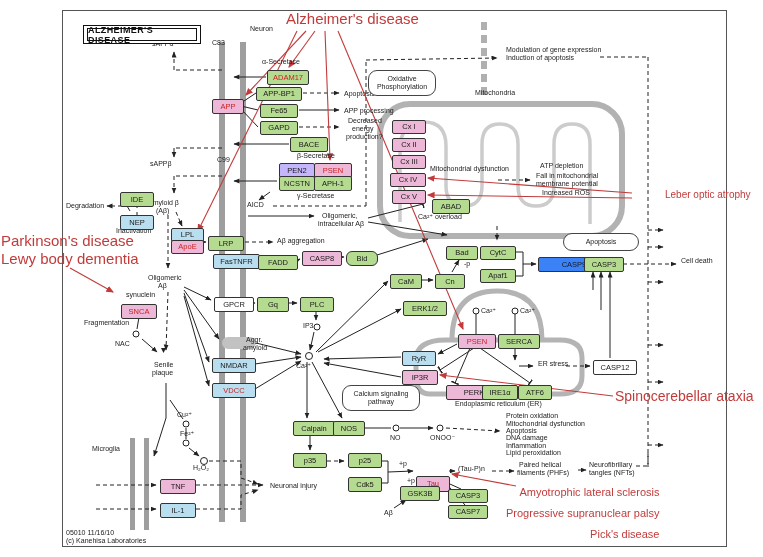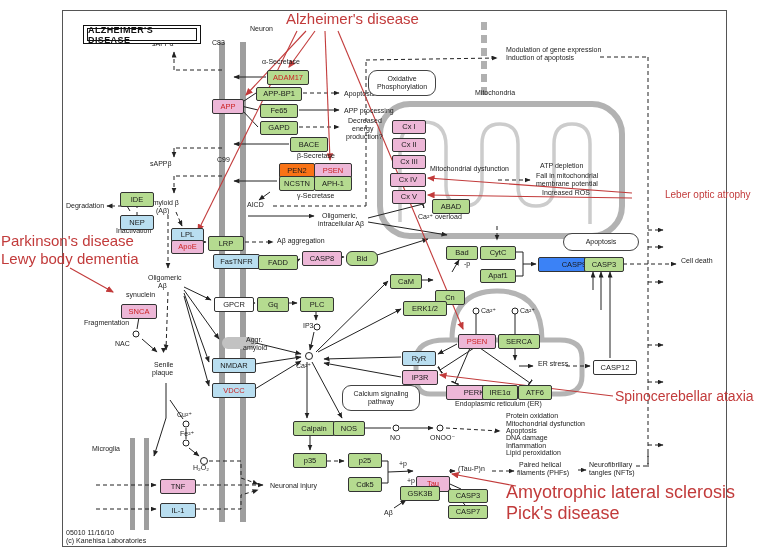--- a/index.html
+++ b/index.html
@@ -222,35 +222,35 @@
 
   <div class="footer-line" style="left:66px;top:529px">05010 11/16/10</div>
   <div class="footer-line" style="left:66px;top:537px">(c) Kanehisa Laboratories</div>
 
 <div class="node" style="left: 212px; top: 99px; width: 30px; height: 13px; line-height: 13px; background: rgb(237, 183, 215); color: rgb(204, 34, 34);">APP</div>
     <div class="node" style="left: 267px; top: 70px; width: 40px; height: 13px; line-height: 13px; background: rgb(181, 219, 144); color: rgb(204, 34, 34);">ADAM17</div>
     <div class="node" style="left: 256px; top: 87px; width: 44px; height: 12px; line-height: 12px; background: rgb(181, 219, 144);">APP-BP1</div>
     <div class="node" style="left: 260px; top: 104px; width: 36px; height: 12px; line-height: 12px; background: rgb(181, 219, 144);">Fe65</div>
     <div class="node" style="left: 260px; top: 121px; width: 36px; height: 12px; line-height: 12px; background: rgb(181, 219, 144);">GAPD</div>
     <div class="node" style="left: 290px; top: 137px; width: 36px; height: 13px; line-height: 13px; background: rgb(181, 219, 144);">BACE</div>
-    <div class="node" style="left: 279px; top: 163px; width: 34px; height: 13px; line-height: 13px; background: #f97316;">PEN2</div>
+    <div class="node" style="left: 279px; top: 163px; width: 34px; height: 13px; line-height: 13px; background: #c4b5fd;">PEN2</div>
     <div class="node" style="left: 314px; top: 163px; width: 36px; height: 13px; line-height: 13px; background: rgb(237, 183, 215); color: rgb(204, 34, 34);">PSEN</div>
     <div class="node" style="left: 279px; top: 176px; width: 34px; height: 13px; line-height: 13px; background: rgb(181, 219, 144);">NCSTN</div>
     <div class="node" style="left: 314px; top: 176px; width: 36px; height: 13px; line-height: 13px; background: rgb(181, 219, 144);">APH-1</div>
     <div class="node" style="left: 120px; top: 192px; width: 32px; height: 13px; line-height: 13px; background: rgb(181, 219, 144);">IDE</div>
     <div class="node" style="left: 120px; top: 215px; width: 32px; height: 13px; line-height: 13px; background: rgb(185, 222, 240);">NEP</div>
     <div class="node" style="left: 171px; top: 228px; width: 31px; height: 12px; line-height: 12px; background: rgb(185, 222, 240);">LPL</div>
     <div class="node" style="left: 171px; top: 240px; width: 31px; height: 12px; line-height: 12px; background: rgb(237, 183, 215); color: rgb(204, 34, 34);">ApoE</div>
     <div class="node" style="left: 208px; top: 236px; width: 34px; height: 13px; line-height: 13px; background: rgb(181, 219, 144);">LRP</div>
     <div class="node" style="left: 213px; top: 254px; width: 45px; height: 13px; line-height: 13px; background: rgb(185, 222, 240);">FasTNFR</div>
     <div class="node" style="left: 258px; top: 255px; width: 38px; height: 13px; line-height: 13px; background: rgb(181, 219, 144);">FADD</div>
     <div class="node" style="left: 302px; top: 251px; width: 38px; height: 13px; line-height: 13px; background: rgb(237, 183, 215);">CASP8</div>
     <div class="node" style="left: 346px; top: 251px; width: 30px; height: 13px; line-height: 13px; background: rgb(181, 219, 144); border-radius: 6px;">Bid</div>
     <div class="node" style="left: 390px; top: 274px; width: 30px; height: 13px; line-height: 13px; background: rgb(181, 219, 144);">CaM</div>
-    <div class="node" style="left: 435px; top: 274px; width: 28px; height: 13px; line-height: 13px; background: rgb(181, 219, 144); margin-top: 16px;">Cn</div>
+    <div class="node" style="left: 435px; top: 274px; width: 28px; height: 13px; line-height: 13px; background: rgb(181, 219, 144);">Cn</div>
     <div class="node" style="left: 446px; top: 246px; width: 30px; height: 12px; line-height: 12px; background: rgb(181, 219, 144);">Bad</div>
     <div class="node" style="left: 480px; top: 246px; width: 34px; height: 12px; line-height: 12px; background: rgb(181, 219, 144);">CytC</div>
     <div class="node" style="left: 480px; top: 269px; width: 34px; height: 12px; line-height: 12px; background: rgb(181, 219, 144);">Apaf1</div>
     <div class="node" style="left: 538px; top: 257px; width: 38px; height: 13px; line-height: 13px; background: #3b82f6; padding-left: 16px;">CASP9</div>
     <div class="node" style="left: 584px; top: 257px; width: 38px; height: 13px; line-height: 13px; background: rgb(181, 219, 144);">CASP3</div>
     <div class="node" style="left: 432px; top: 199px; width: 36px; height: 13px; line-height: 13px; background: rgb(181, 219, 144);">ABAD</div>
     <div class="node" style="left: 392px; top: 120px; width: 32px; height: 12px; line-height: 12px; background: rgb(237, 183, 215);">Cx I</div>
     <div class="node" style="left: 392px; top: 138px; width: 32px; height: 12px; line-height: 12px; background: rgb(237, 183, 215);">Cx II</div>
     <div class="node" style="left: 392px; top: 155px; width: 32px; height: 12px; line-height: 12px; background: rgb(237, 183, 215);">Cx III</div>
     <div class="node" style="left: 390px; top: 173px; width: 34px; height: 12px; line-height: 12px; background: rgb(237, 183, 215);">Cx IV</div>
@@ -366,17 +366,18 @@
     <div class="red-ann" style="left: 665px; top: 186px; font-size: 10px; line-height: 17px;">
       <div>Leber optic atrophy</div>
     </div>
     <div class="red-ann" style="left: 615px; top: 388px; font-size: 14px; line-height: 17px;">
       <div>Spinocerebellar ataxia</div>
     </div>
     <div class="red-ann" style="left: 1px; top: 232px; font-size: 15px; line-height: 18px;">
       <div>Parkinson's disease</div>
       <div>Lewy body dementia</div>
     </div>
-    <div class="red-ann" style="left: 506px; top: 482px; font-size: 18px; line-height: 21px;">
+    <div class="red-ann" style="left: 506px; top: 482px; font-size: 11px; line-height: 21px; text-align: right;">
       <div>Amyotrophic lateral sclerosis</div>
+      <div>Progressive supranuclear palsy</div>
       <div>Pick's disease</div>
     </div>
   </div>
 
 </body></html>

